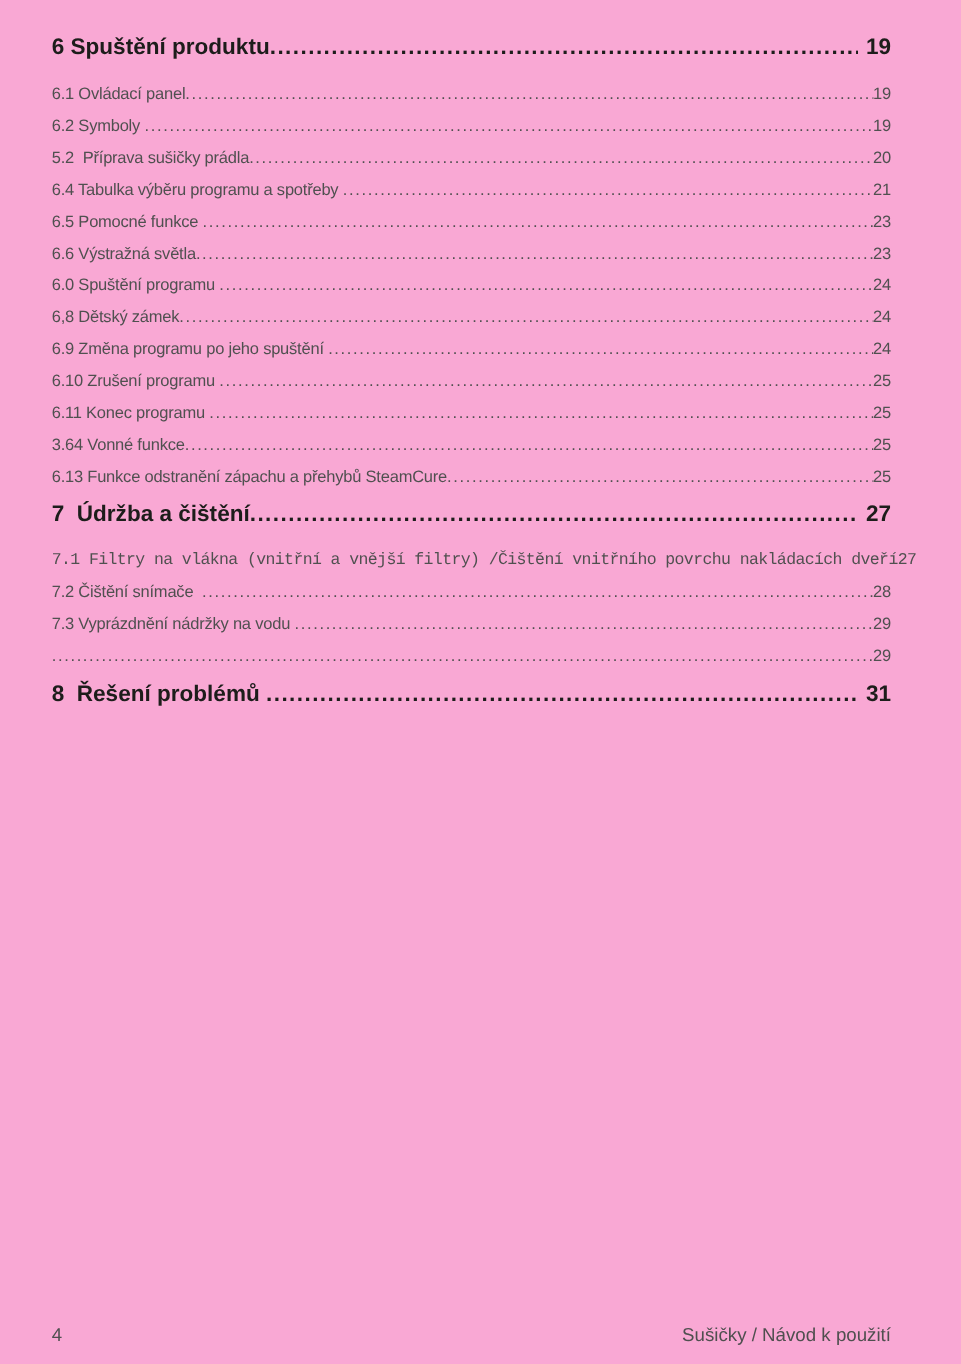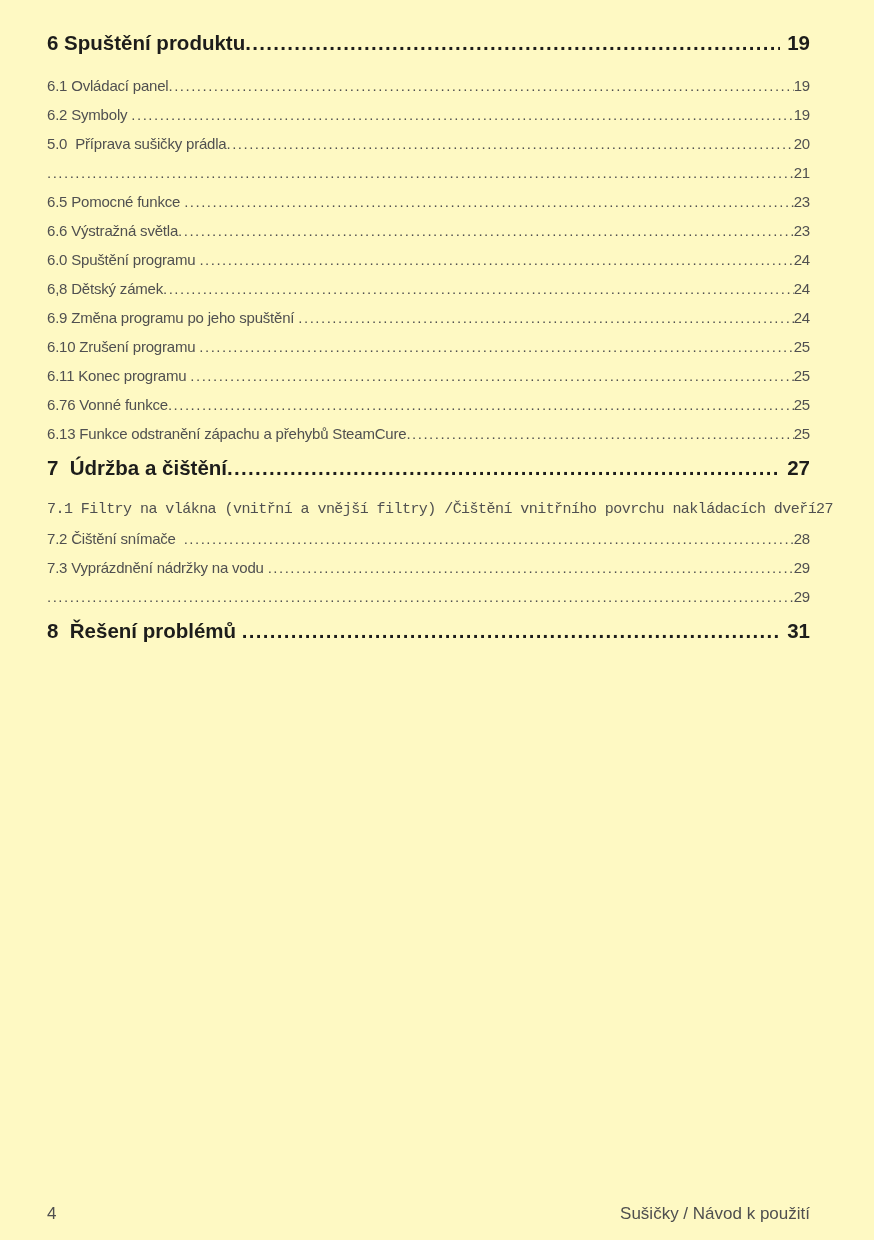--- a/index.html
+++ b/index.html
@@ -4,21 +4,21 @@
 <style>
   html, body {
     margin: 0;
     padding: 0;
     background: #ffffff;
   }
   .page {
     position: relative;
     width: 874px;
     height: 1240px;
-    background: #fef9c3;
+    background: #f9a8d4;
     overflow: hidden;
     font-family: "Liberation Sans", sans-serif;
   }
   .toc {
     position: absolute;
     top: 30px;
     left: 47px;
     right: 64px;
   }
   .toc-row {
@@ -97,25 +97,26 @@
         <span class="toc-title">6.1 Ovládací panel</span>
         <span class="dots"></span>
         <span class="pagenum">19</span>
       </div>
       <div class="toc-row entry">
         <span class="toc-title">6.2 Symboly </span>
         <span class="dots"></span>
         <span class="pagenum">19</span>
       </div>
       <div class="toc-row entry">
-        <span class="toc-title">5.0  Příprava sušičky prádla</span>
+        <span class="toc-title">5.2  Příprava sušičky prádla</span>
         <span class="dots"></span>
         <span class="pagenum">20</span>
       </div>
       <div class="toc-row entry">
+        <span class="toc-title">6.4 Tabulka výběru programu a spotřeby </span>
         <span class="dots"></span>
         <span class="pagenum">21</span>
       </div>
       <div class="toc-row entry">
         <span class="toc-title">6.5 Pomocné funkce </span>
         <span class="dots"></span>
         <span class="pagenum">23</span>
       </div>
       <div class="toc-row entry">
         <span class="toc-title">6.6 Výstražná světla</span>
@@ -141,21 +142,21 @@
         <span class="toc-title">6.10 Zrušení programu </span>
         <span class="dots"></span>
         <span class="pagenum">25</span>
       </div>
       <div class="toc-row entry">
         <span class="toc-title">6.11 Konec programu </span>
         <span class="dots"></span>
         <span class="pagenum">25</span>
       </div>
       <div class="toc-row entry">
-        <span class="toc-title">6.76 Vonné funkce</span>
+        <span class="toc-title">3.64 Vonné funkce</span>
         <span class="dots"></span>
         <span class="pagenum">25</span>
       </div>
       <div class="toc-row entry">
         <span class="toc-title">6.13 Funkce odstranění zápachu a přehybů SteamCure</span>
         <span class="dots"></span>
         <span class="pagenum">25</span>
       </div>
       <div class="toc-row header">
         <span class="toc-title">7  Údržba a čištění</span>

